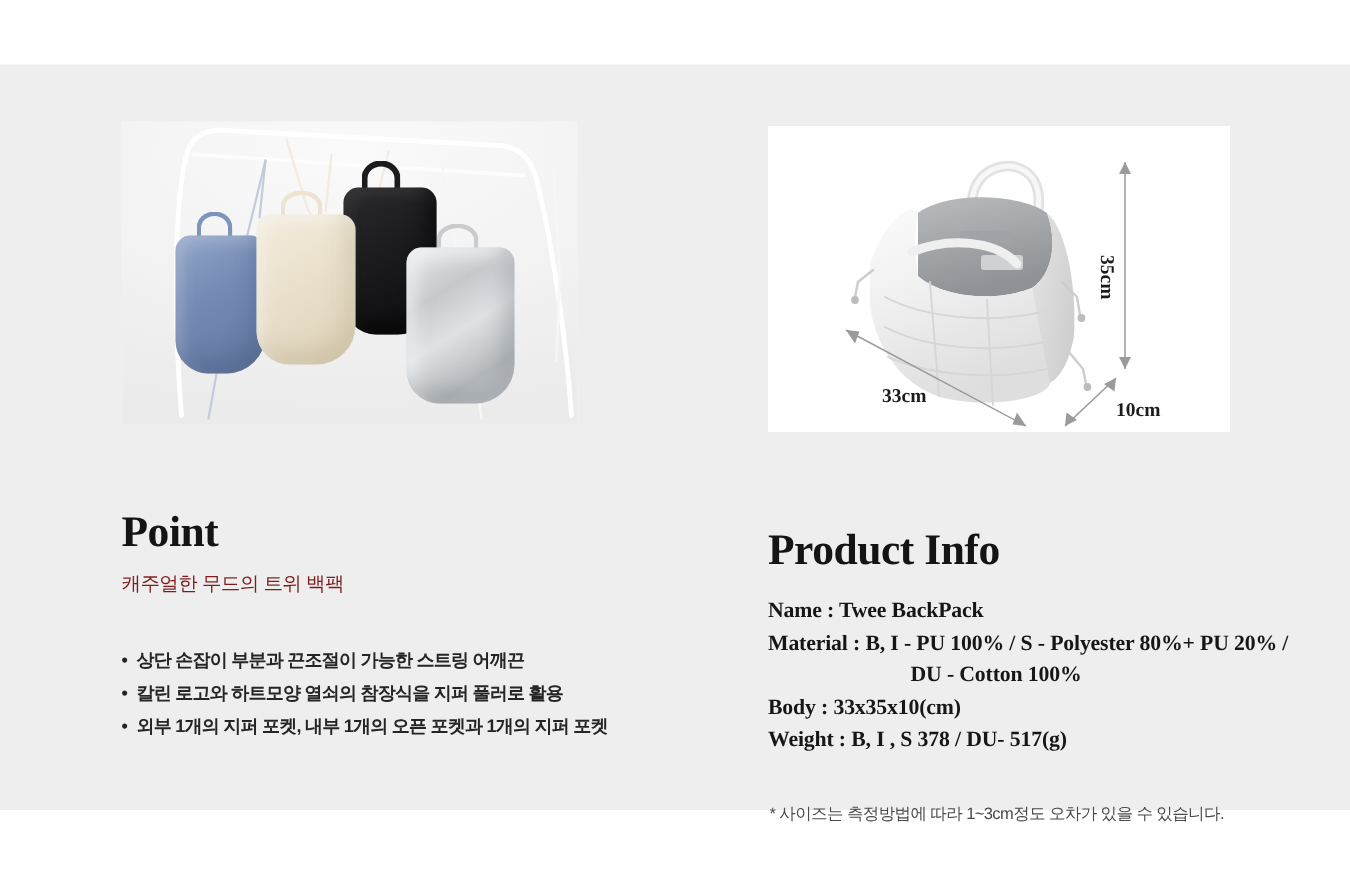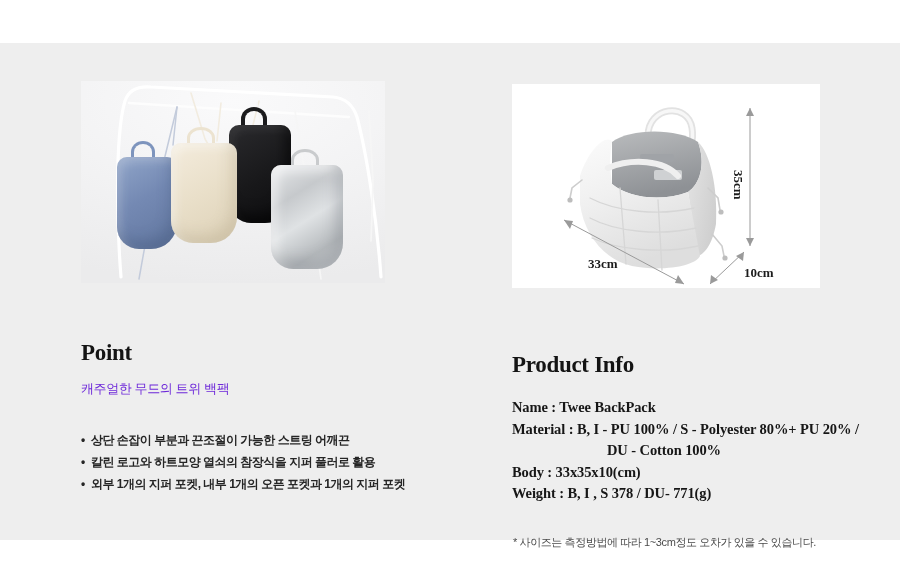--- a/index.html
+++ b/index.html
@@ -91,33 +91,33 @@
   .dim-h {
     left:234px; top:86px; font-size:13px;
     transform:rotate(90deg);
     transform-origin:left top;
   }
 
   
   .heading {
     font-family:"Liberation Serif", serif;
     font-weight:bold;
-    font-size:23px;
+    font-size:29px;
     letter-spacing:-0.3px;
     color:#141414;
     line-height:1.1;
   }
   .head-left  { position:absolute; left:81px; top:297px; }
   .head-right { position:absolute; left:62px; top:309px; }
 
   .subtitle {
     position:absolute;
     left:81px; top:337px;
     font-size:13px;
-    color:#6d28d9;
+    color:#7f1d1d;
     letter-spacing:-0.4px;
     font-weight:500;
   }
 
   .bullets {
     position:absolute;
     left:81px; top:386px;
     list-style:none;
   }
   .bullets li {
@@ -326,20 +326,20 @@
         <div class="dimlabel dim-h">35cm</div>
       </div>
 
       <h2 class="heading head-right">Product Info</h2>
 
       <ul class="spec-list">
         <li>Name : Twee BackPack</li>
         <li>Material : B, I - PU 100% / S - Polyester 80%+ PU 20% /</li>
         <li class="indent">DU - Cotton 100%</li>
         <li>Body : 33x35x10(cm)</li>
-        <li>Weight : B, I , S 378 / DU- 771(g)</li>
+        <li>Weight : B, I , S 378 / DU- 517(g)</li>
       </ul>
 
       <div class="footnote">* 사이즈는 측정방법에 따라 1~3cm정도 오차가 있을 수 있습니다.</div>
     </div>
 
   </div>
 </div>
 
 </body></html>

